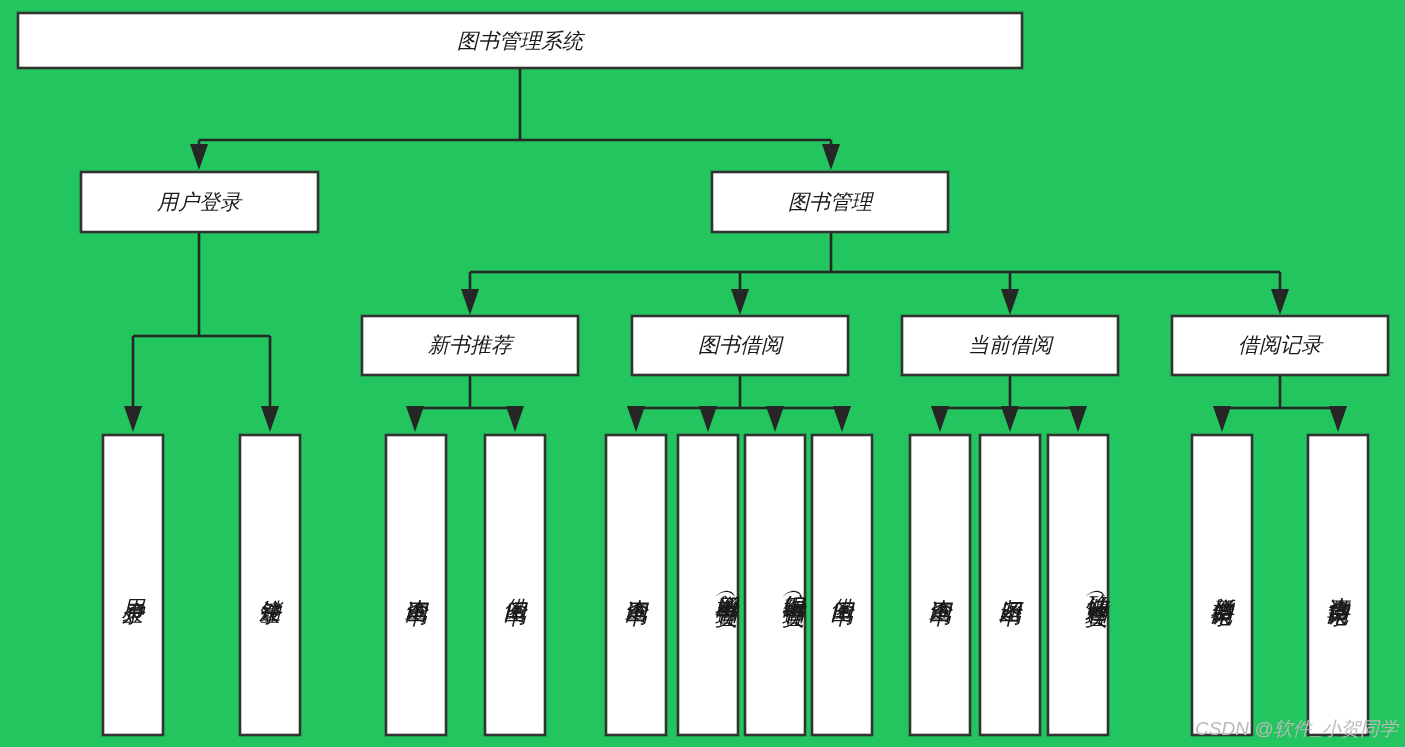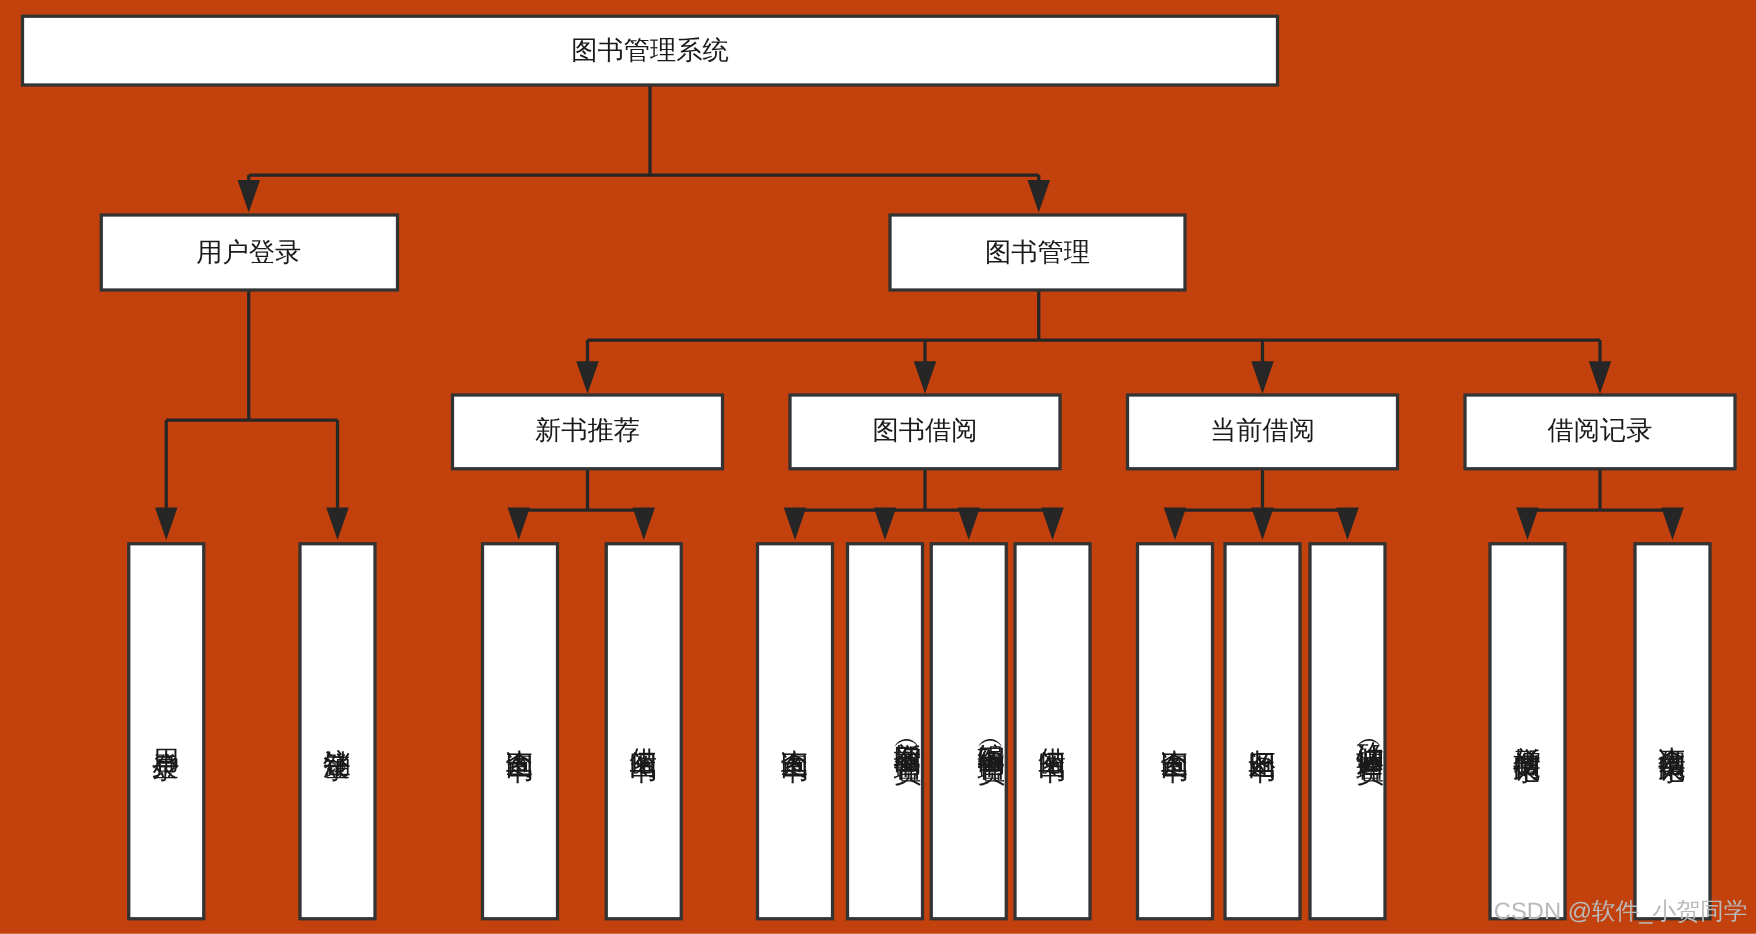--- a/index.html
+++ b/index.html
@@ -11,21 +11,22 @@
   body {
     width: 1405px;
     height: 747px;
     font-family: "Liberation Sans", "DejaVu Sans", sans-serif;
     overflow: hidden;
   }
   #diagram-root {
     position: relative;
     width: 1405px;
     height: 747px;
-    background: #c2410c;
+    background: #22c55e;
+    font-style: italic;
   }
   svg.diagram-canvas {
     position: absolute;
     left: 0;
     top: 0;
     width: 1405px;
     height: 747px;
     display: block;
   }
   .node-box {

